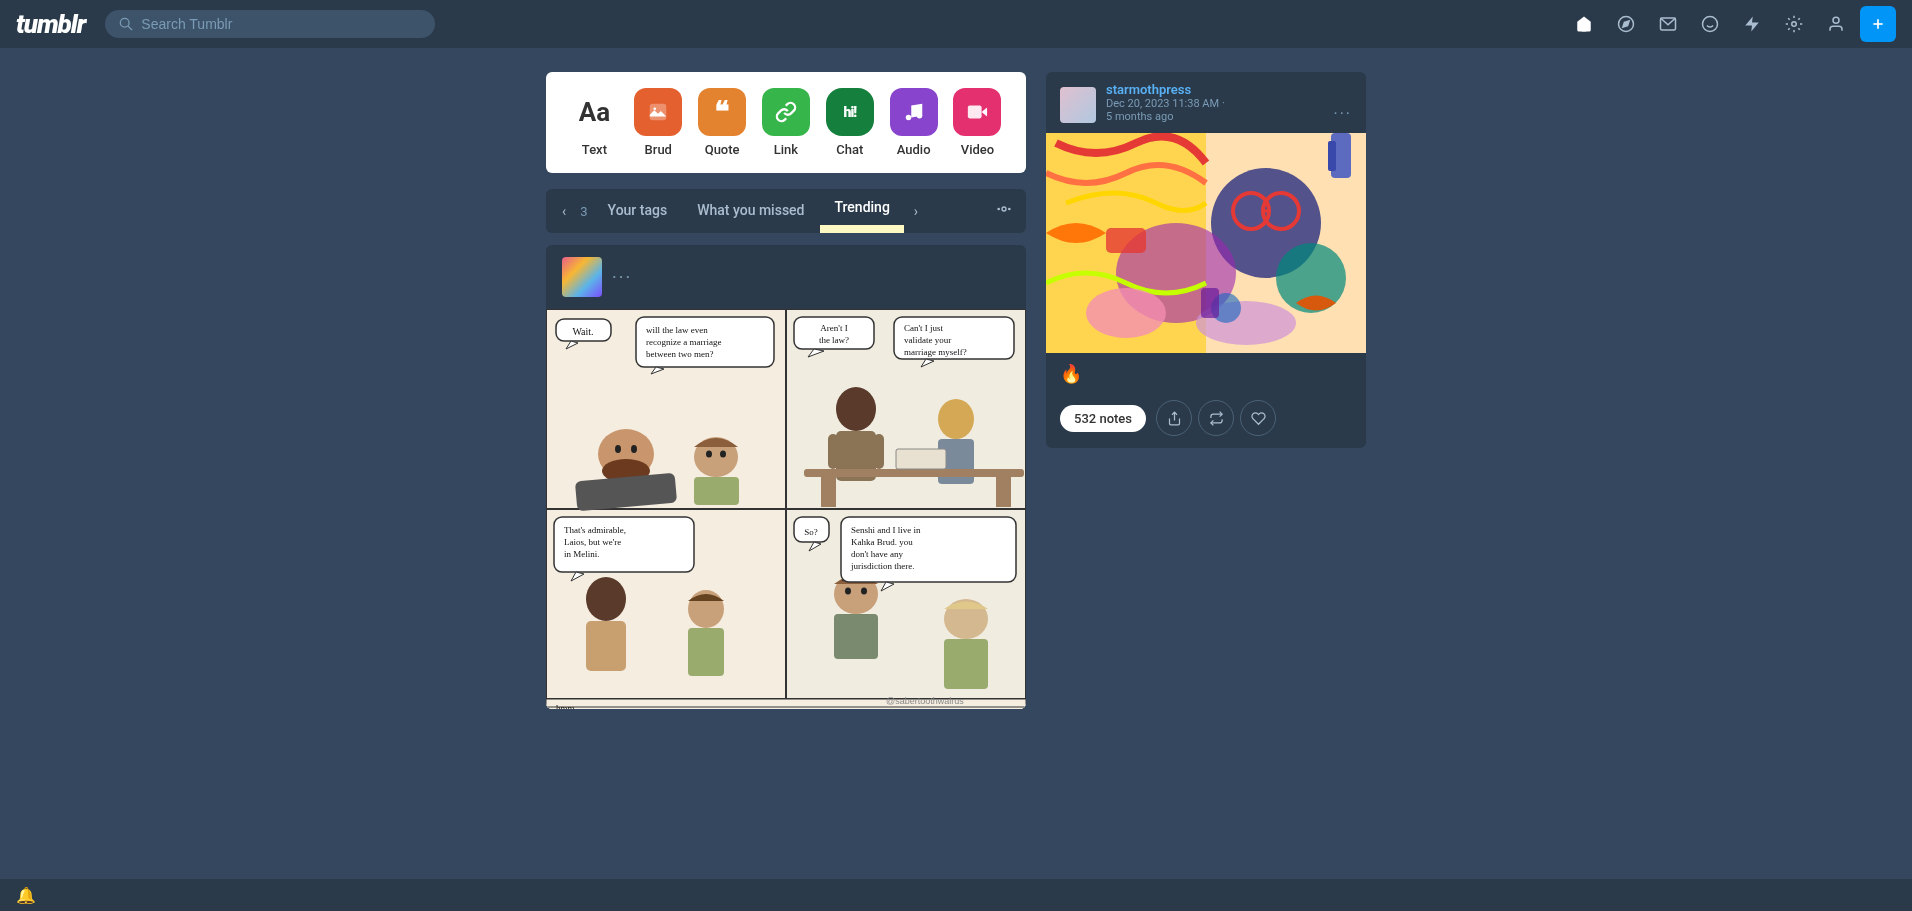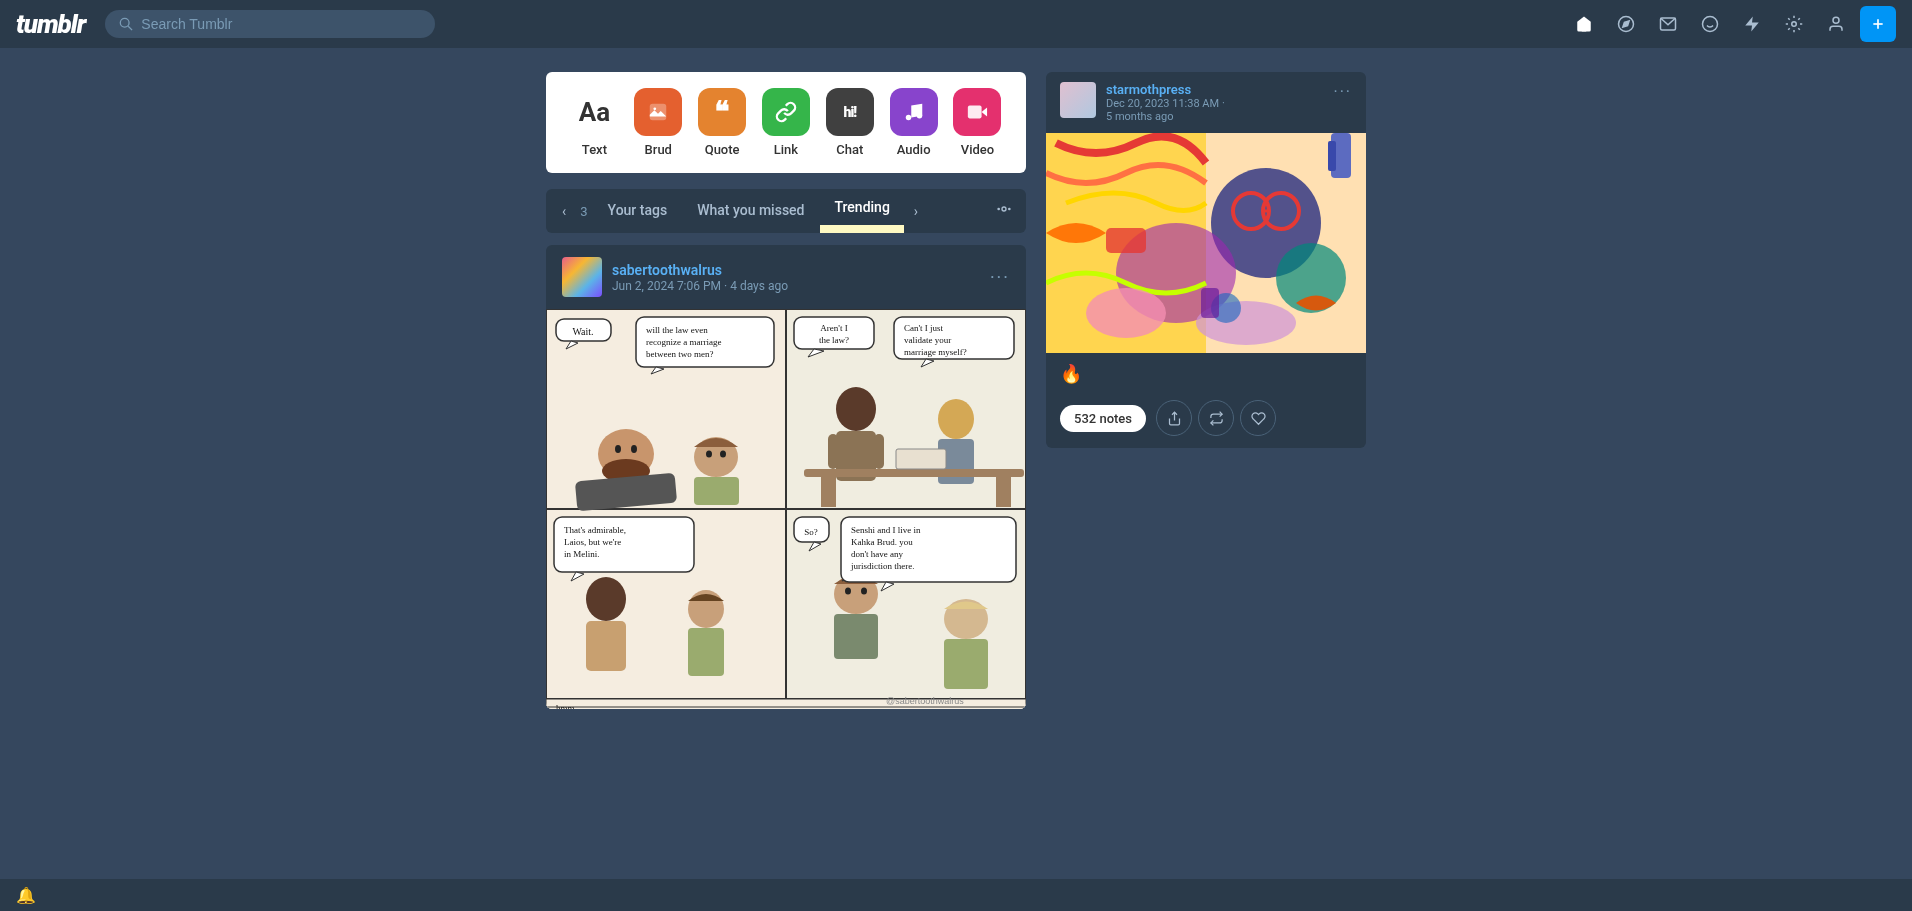--- a/index.html
+++ b/index.html
@@ -118,21 +118,21 @@
       display: flex;
       align-items: center;
       justify-content: center;
       font-size: 22px;
       color: #fff;
     }
     .icon-text { background: transparent; color: #333; font-size: 26px; font-weight: 700; }
     .icon-photo { background: #e4602f; }
     .icon-quote { background: #e4832f; }
     .icon-link { background: #35b54a; }
-    .icon-chat { background: #404040; }
+    .icon-chat { background: #15803d; border-radius: 16px; }
     .icon-audio { background: #8844cc; }
     .icon-video { background: #e4306e; }
 
     
     .feed-tabs {
       background: #2a3a4a;
       border-radius: 6px;
       padding: 0 8px;
       display: flex;
       align-items: center;
@@ -221,21 +221,21 @@
       width: 320px;
       flex-shrink: 0;
     }
     .sidebar-post {
       background: #2a3a4a;
       border-radius: 6px;
       overflow: hidden;
     }
     .sidebar-post-header {
       display: flex;
-      align-items: flex-start;
+      align-items: flex-end;
       padding: 10px 14px;
       gap: 10px;
     }
     .sidebar-avatar {
       width: 36px;
       height: 36px;
       border-radius: 4px;
       background: linear-gradient(135deg, #f7a8d0, #c7e0f7);
       flex-shrink: 0;
       overflow: hidden;
@@ -467,28 +467,20 @@
             <circle cx="20" cy="12" r="1"></circle>
           </svg>
       </div>
     </div>
 
     <div class="post-card">
       <div class="post-header">
         <div class="post-avatar">
           <div class="post-avatar-img"></div>
         </div>
-        <div class="post-meta">
-          <div class="post-username">sabertoothwalrus</div>
-          <div class="post-time">
-            <span>Jun 2, 2024 7:06 PM</span>
-            <span>·</span>
-            <span>4 days ago</span>
-          </div>
-        </div>
         <div class="post-menu">···</div>
       </div>
 
       <div class="comic-illustration">
         <svg width="480" height="400" viewBox="0 0 480 400" xmlns="http://www.w3.org/2000/svg" style="display:block;width:100%;height:auto;background:#f5f0e8;">
 
           <rect x="0" y="0" width="240" height="200" fill="#f5ede0" stroke="#333" stroke-width="2"></rect>
           <rect x="240" y="0" width="240" height="200" fill="#f0ede0" stroke="#333" stroke-width="2"></rect>
           <rect x="0" y="200" width="240" height="190" fill="#f5ede0" stroke="#333" stroke-width="2"></rect>
           <rect x="240" y="200" width="240" height="190" fill="#f0ede0" stroke="#333" stroke-width="2"></rect>

